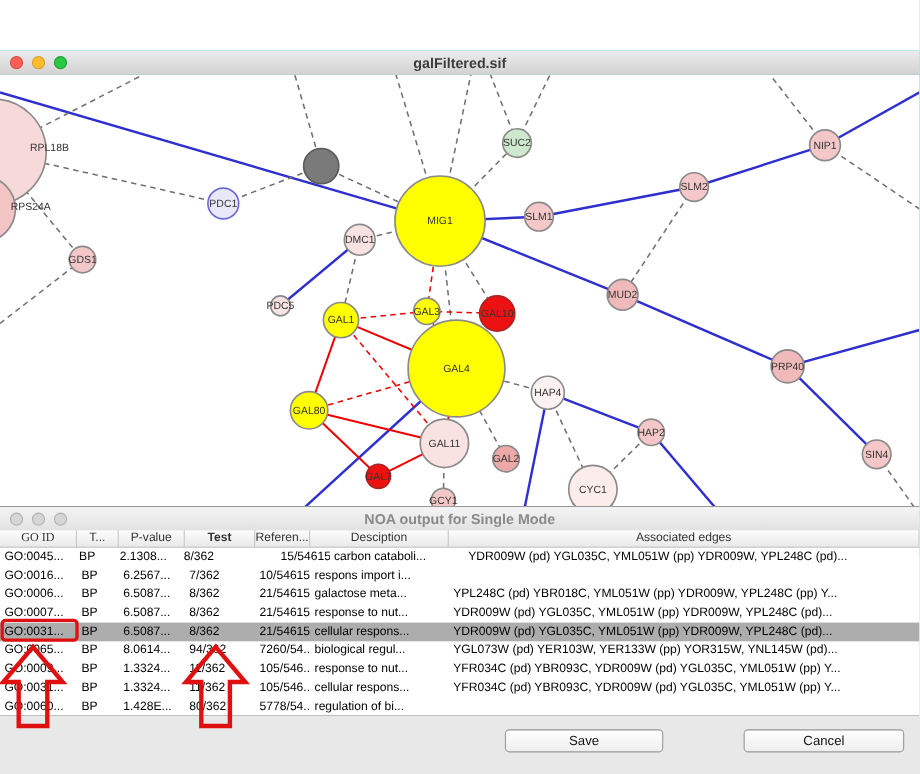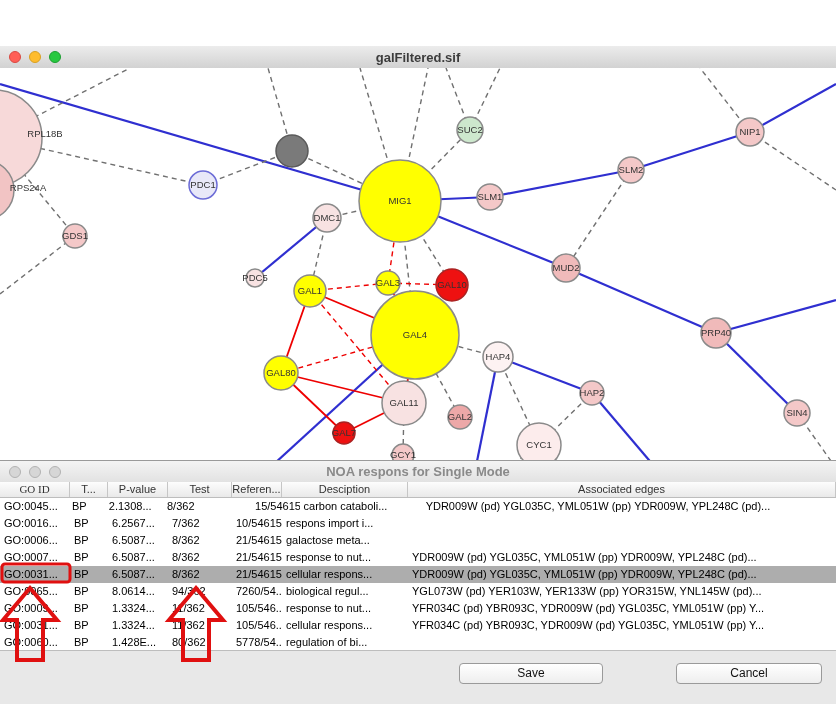--- a/index.html
+++ b/index.html
@@ -192,28 +192,28 @@
     </div>
   </div>
 
   <div class="bottom-window">
     <div class="titlebar2">
       <div class="lights2">
         <span class="light inactive"></span>
         <span class="light inactive"></span>
         <span class="light inactive"></span>
       </div>
-      <span class="title-text2">NOA respons for Single Mode</span>
+      <span class="title-text2">NOA output for Single Mode</span>
     </div>
 
     <div class="thead" id="table-head">
         <div class="th" style="width: 70px; font-family: Liberation Serif, serif;">GO ID</div>
         <div class="th" style="width: 38px;">T...</div>
         <div class="th" style="width: 60px;">P-value</div>
-        <div class="th" style="width: 64px;">Test</div>
+        <div class="th" style="width: 64px; font-weight: bold;">Test</div>
         <div class="th" style="width: 50px;">Referen...</div>
         <div class="th" style="width: 126px;">Desciption</div>
         <div class="th" style="width: 428px;">Associated edges</div>
       </div>
     <div class="tbody" id="table-body">
         <div class="tr">
           <div class="td" style="width: 70px;">GO:0045...</div>
           <div class="td" style="width: 38px;">BP</div>
           <div class="td" style="width: 60px;">2.1308...</div>
           <div class="td" style="width: 64px;">8/362</div>
@@ -229,20 +229,21 @@
           <div class="td" style="width: 50px;">10/54615</div>
           <div class="td" style="width: 126px;">respons import i...</div>
         </div>
         <div class="tr">
           <div class="td" style="width: 70px;">GO:0006...</div>
           <div class="td" style="width: 38px;">BP</div>
           <div class="td" style="width: 60px;">6.5087...</div>
           <div class="td" style="width: 64px;">8/362</div>
           <div class="td" style="width: 50px;">21/54615</div>
           <div class="td" style="width: 126px;">galactose meta...</div>
+          <div class="td" style="width: 428px;">YPL248C (pd) YBR018C, YML051W (pp) YDR009W, YPL248C (pp) Y...</div>
         </div>
         <div class="tr">
           <div class="td" style="width: 70px;">GO:0007...</div>
           <div class="td" style="width: 38px;">BP</div>
           <div class="td" style="width: 60px;">6.5087...</div>
           <div class="td" style="width: 64px;">8/362</div>
           <div class="td" style="width: 50px;">21/54615</div>
           <div class="td" style="width: 126px;">response to nut...</div>
           <div class="td" style="width: 428px;">YDR009W (pd) YGL035C, YML051W (pp) YDR009W, YPL248C (pd)...</div>
         </div>

